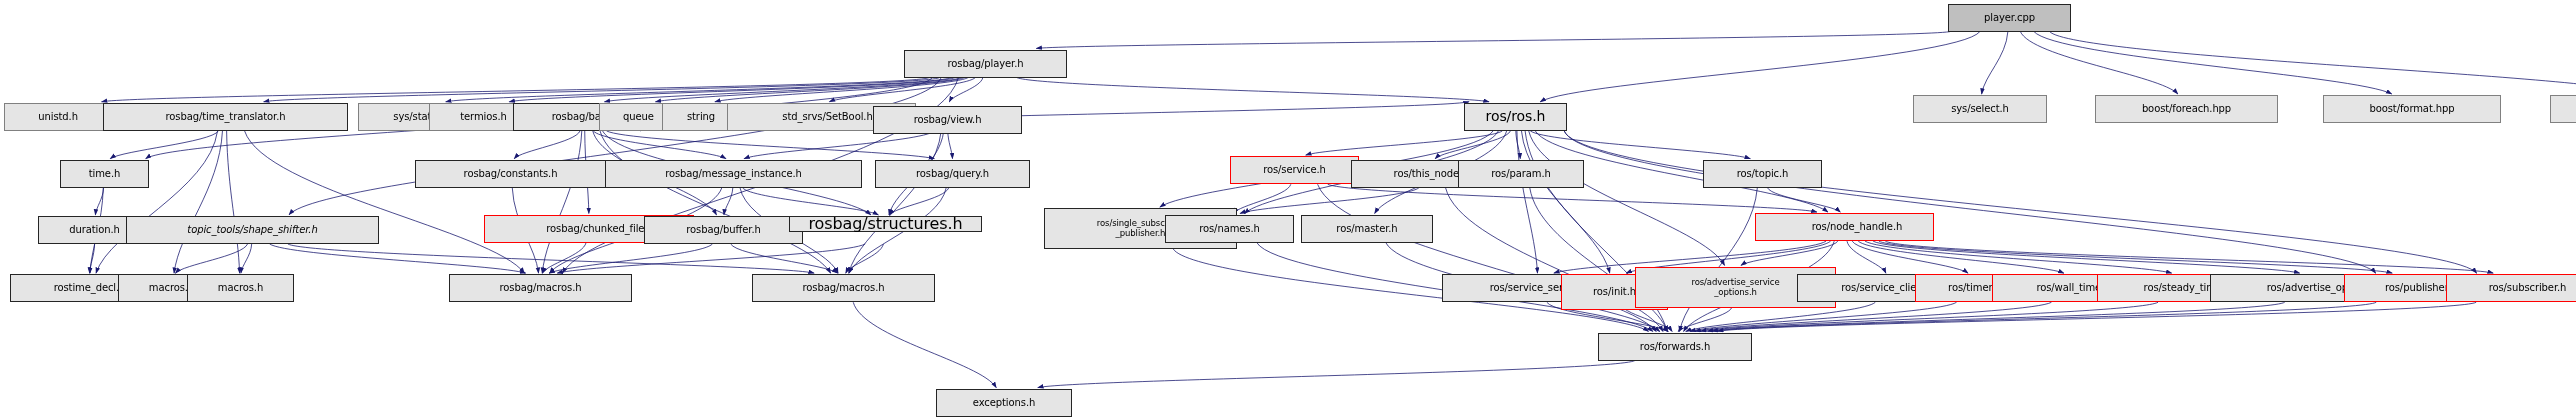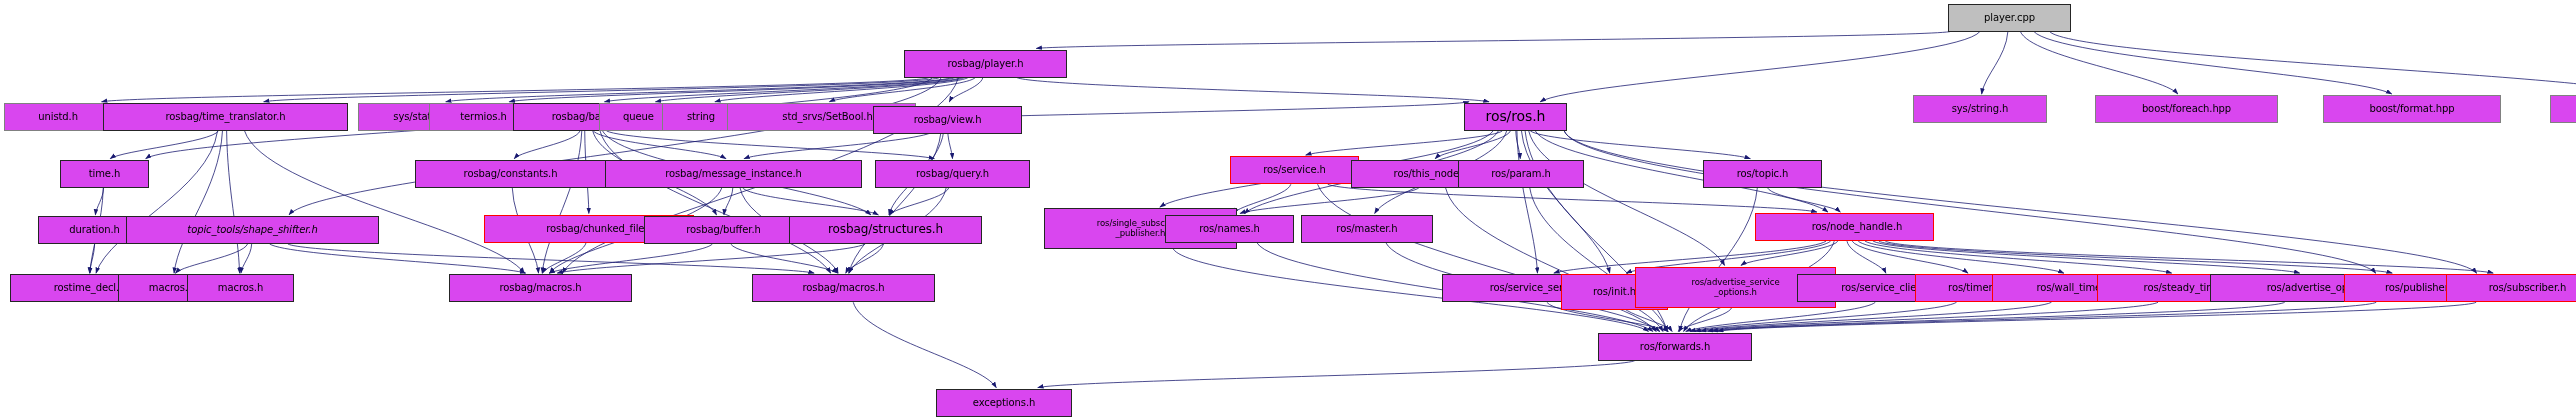--- a/index.html
+++ b/index.html
@@ -23,21 +23,21 @@
     height: 419px;
     pointer-events: none;
   }
   .node {
     position: absolute;
     box-sizing: border-box;
     display: flex;
     align-items: center;
     justify-content: center;
     text-align: center;
-    background: #d946ef;
+    background: #e5e5e5;
     border: 0.7px solid #808080;
     color: #000000;
     font-size: 7.8px;
     line-height: 1.12;
     white-space: pre;
     letter-spacing: -0.1px;
     z-index: 5;
   }
   .node.solid {
     border: 0.7px solid #252525;
@@ -163,21 +163,21 @@
         <path d="M3213.28,425 C3181.78,442.22 2451.1,453.7 2401.6,466" fill="none" stroke="#191970" stroke-width="1.1" marker-end="url(#arrow)"></path>
         <path d="M3342.06,425 C3310.56,442.22 2457.95,453.7 2408.45,466" fill="none" stroke="#191970" stroke-width="1.1" marker-end="url(#arrow)"></path>
         <path d="M3482.59,425 C3451.09,442.22 2465.425,453.7 2415.925,466" fill="none" stroke="#191970" stroke-width="1.1" marker-end="url(#arrow)"></path>
         <path d="M2299.39,507 C2267.89,522.96 1509.175,533.6 1459.675,545" fill="none" stroke="#191970" stroke-width="1.1" marker-end="url(#arrow)"></path>
         <path d="M1200.06,425 C1214.298,475.4 1378.826,509 1401.2,545" fill="none" stroke="#191970" stroke-width="1.1" marker-end="url(#arrow)"></path>
       </g>
   </svg>
   <div id="node-layer">
       <div class="node root" style="left: 1948px; top: 3.6px; width: 123px; height: 28px; font-size: 10px;">player.cpp</div>
       <div class="node solid" style="left: 904px; top: 50px; width: 163px; height: 28px; font-size: 10px;">rosbag/player.h</div>
-      <div class="node " style="left: 1913px; top: 95px; width: 134px; height: 28px; font-size: 10px;">sys/string.h</div>
+      <div class="node " style="left: 1913px; top: 95px; width: 134px; height: 28px; font-size: 10px;">sys/select.h</div>
       <div class="node " style="left: 2095px; top: 95px; width: 183px; height: 28px; font-size: 10px;">boost/foreach.hpp</div>
       <div class="node " style="left: 2323px; top: 95px; width: 178px; height: 28px; font-size: 10px;">boost/format.hpp</div>
       <div class="node " style="left: 2550px; top: 95px; width: 244px; height: 28px; font-size: 10px;">rosgraph_msgs/Clock.h</div>
       <div class="node " style="left: 3.6px; top: 103px; width: 103px; height: 28px; font-size: 10px; padding-left: 6px;">unistd.h</div>
       <div class="node solid" style="left: 103px; top: 103px; width: 245px; height: 28px; font-size: 10px;">rosbag/time_translator.h</div>
       <div class="node " style="left: 358px; top: 103px; width: 118px; height: 28px; font-size: 10px;">sys/stat.h</div>
       <div class="node " style="left: 429px; top: 103px; width: 109px; height: 28px; font-size: 10px;">termios.h</div>
       <div class="node solid" style="left: 513px; top: 103px; width: 142px; height: 28px; font-size: 10px;">rosbag/bag.h</div>
       <div class="node " style="left: 599px; top: 103px; width: 79px; height: 28px; font-size: 10px;">queue</div>
       <div class="node " style="left: 662px; top: 103px; width: 78px; height: 28px; font-size: 10px;">string</div>
@@ -189,21 +189,21 @@
       <div class="node solid" style="left: 605px; top: 160px; width: 257px; height: 28px; font-size: 10px;">rosbag/message_instance.h</div>
       <div class="node solid" style="left: 875px; top: 160px; width: 155px; height: 28px; font-size: 10px;">rosbag/query.h</div>
       <div class="node red" style="left: 1230px; top: 156px; width: 129px; height: 28px; font-size: 10px;">ros/service.h</div>
       <div class="node solid" style="left: 1351px; top: 160px; width: 160px; height: 28px; font-size: 10px;">ros/this_node.h</div>
       <div class="node solid" style="left: 1458px; top: 160px; width: 126px; height: 28px; font-size: 10px;">ros/param.h</div>
       <div class="node solid" style="left: 1703px; top: 160px; width: 119px; height: 28px; font-size: 10px;">ros/topic.h</div>
       <div class="node solid" style="left: 38px; top: 216px; width: 113px; height: 28px; font-size: 10px;">duration.h</div>
       <div class="node solid" style="left: 126px; top: 216px; width: 253px; height: 28px; font-size: 10px; font-style: italic;">topic_tools/shape_shifter.h</div>
       <div class="node red" style="left: 484px; top: 215px; width: 210px; height: 28px; font-size: 10px; padding-left: 22px;">rosbag/chunked_file.h</div>
       <div class="node solid" style="left: 644px; top: 216px; width: 159px; height: 28px; font-size: 10px;">rosbag/buffer.h</div>
-      <div class="node solid" style="left: 789px; top: 216px; width: 193px; height: 28px; font-size: 12px;">rosbag/structures.h</div>
+      <div class="node solid" style="left: 789px; top: 216px; width: 193px; height: 16px; font-size: 16px;">rosbag/structures.h</div>
       <div class="node solid" style="left: 1044px; top: 208px; width: 193px; height: 41px; font-size: 8.5px;">ros/single_subscriber
 _publisher.h</div>
       <div class="node solid" style="left: 1165px; top: 215px; width: 129px; height: 28px; font-size: 10px;">ros/names.h</div>
       <div class="node solid" style="left: 1301px; top: 215px; width: 132px; height: 28px; font-size: 10px;">ros/master.h</div>
       <div class="node red" style="left: 1755px; top: 213px; width: 179px; height: 28px; font-size: 10px; padding-left: 25px;">ros/node_handle.h</div>
       <div class="node solid" style="left: 10px; top: 274px; width: 159px; height: 28px; font-size: 10px;">rostime_decl.h</div>
       <div class="node solid" style="left: 118px; top: 274px; width: 107px; height: 28px; font-size: 10px;">macros.h</div>
       <div class="node solid" style="left: 187px; top: 274px; width: 107px; height: 28px; font-size: 10px;">macros.h</div>
       <div class="node solid" style="left: 449px; top: 274px; width: 183px; height: 28px; font-size: 10px;">rosbag/macros.h</div>
       <div class="node solid" style="left: 752px; top: 274px; width: 183px; height: 28px; font-size: 10px;">rosbag/macros.h</div>

